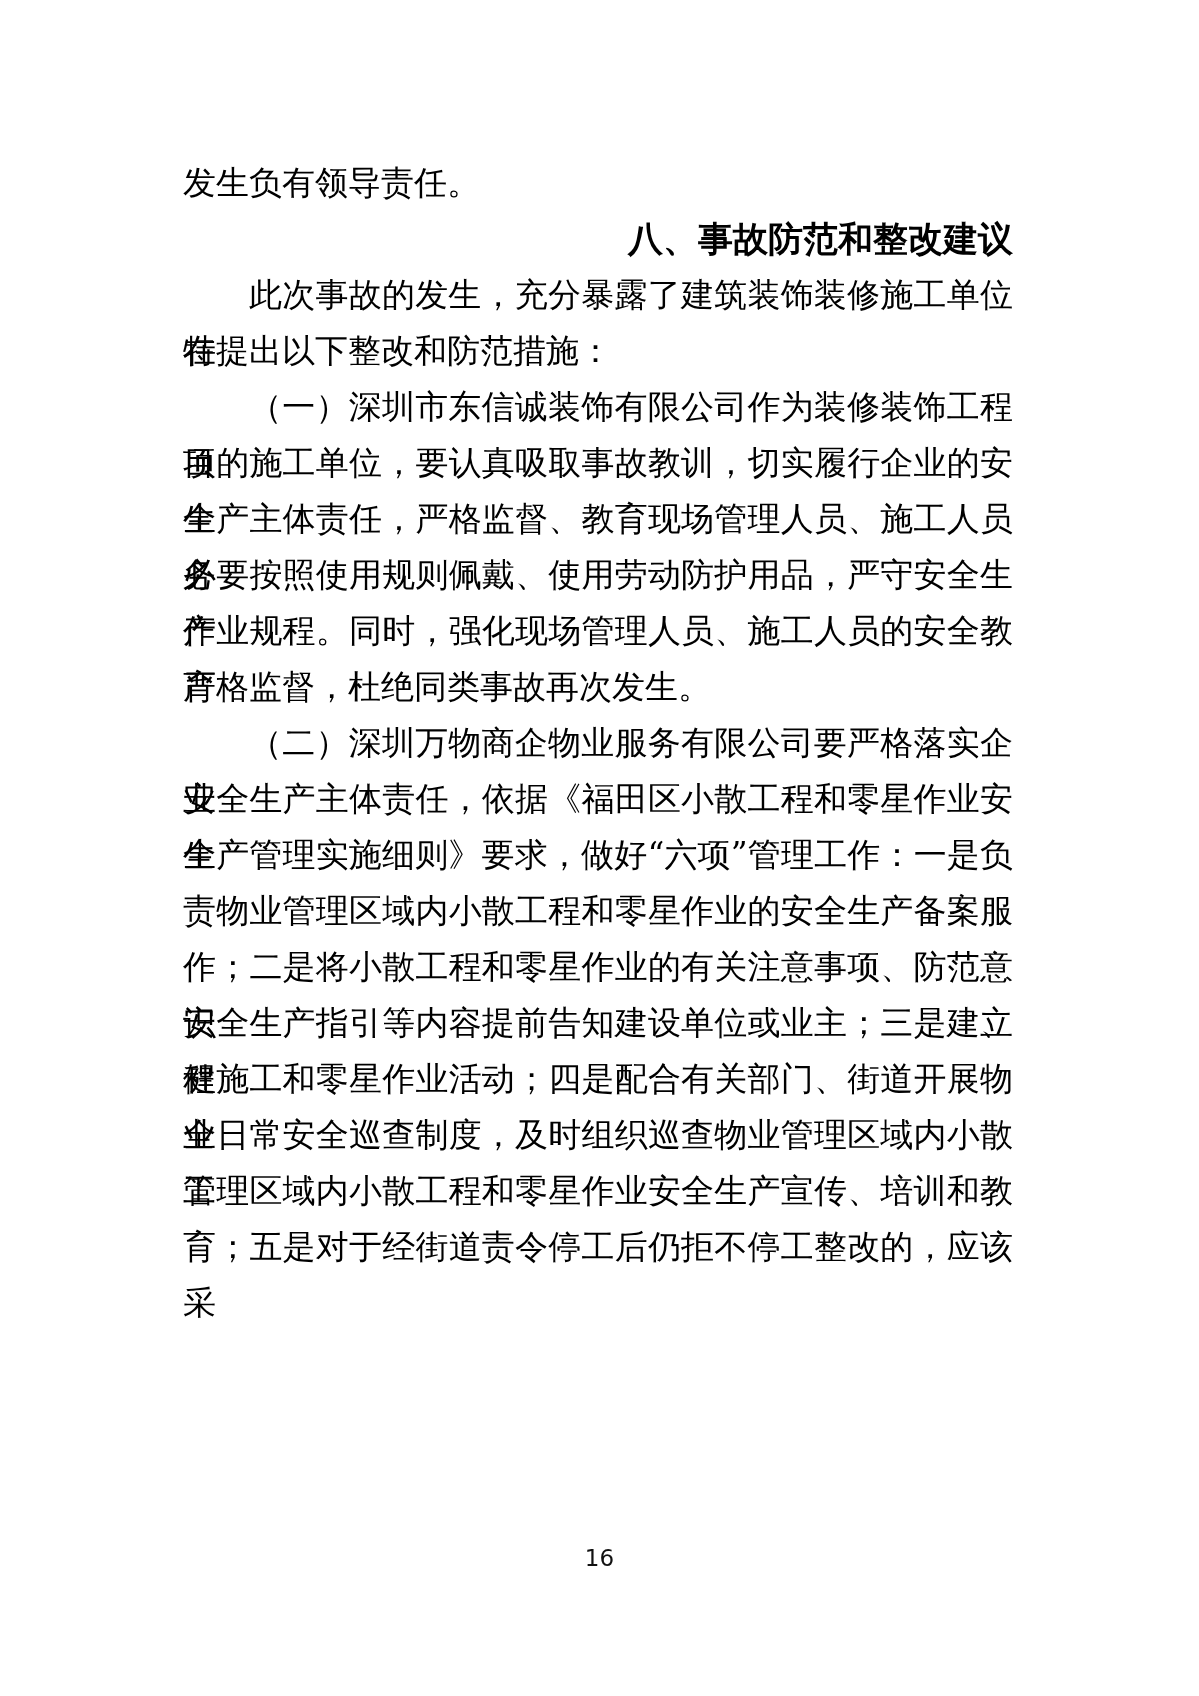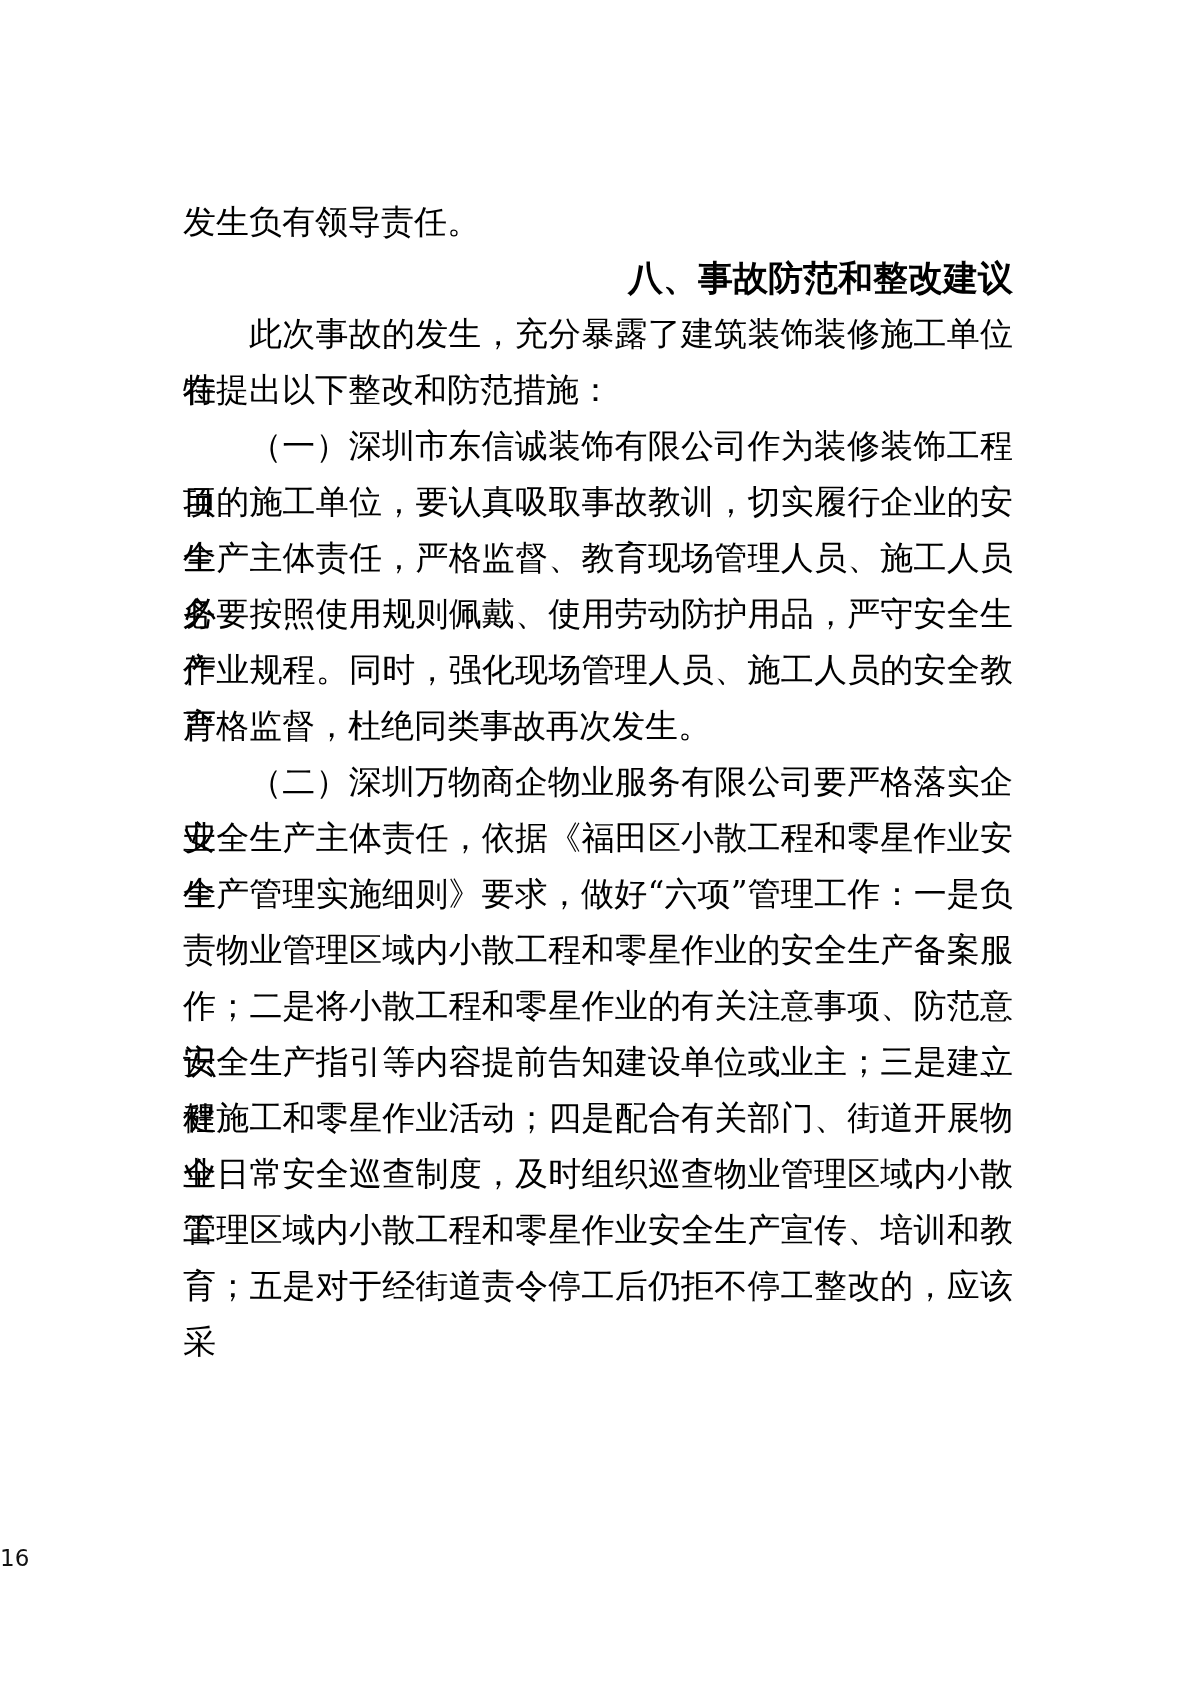--- a/index.html
+++ b/index.html
@@ -18,21 +18,20 @@
   .doc-page {
     position: absolute;
     inset: 0;
     background: #ffffff;
   }
   .text-block {
     position: absolute;
     left: 183px;
     top: 155px;
     width: 830px;
-    margin-top: 39px;
   }
   .line {
     font-size: 33px;
     line-height: 56px;
     height: 56px;
     white-space: normal;
     text-align: left;
     color: #000000;
   }
   .line.justify {
@@ -47,21 +46,21 @@
     font-weight: 700;
     font-family: "DejaVu Sans", "Liberation Sans", sans-serif;
     font-size: 35px;
     text-align: right;
   }
   .page-number {
     position: absolute;
     top: 1545px;
     left: 0;
     width: 1199px;
-    text-align: left;
+    text-align: center;
     font-family: "DejaVu Sans", "Liberation Sans", sans-serif;
     font-size: 23px;
     color: #111111;
   }
 </style>
 </head>
 <body>
 
 <div class="doc-page">
   <div class="text-block" id="lines-container">

